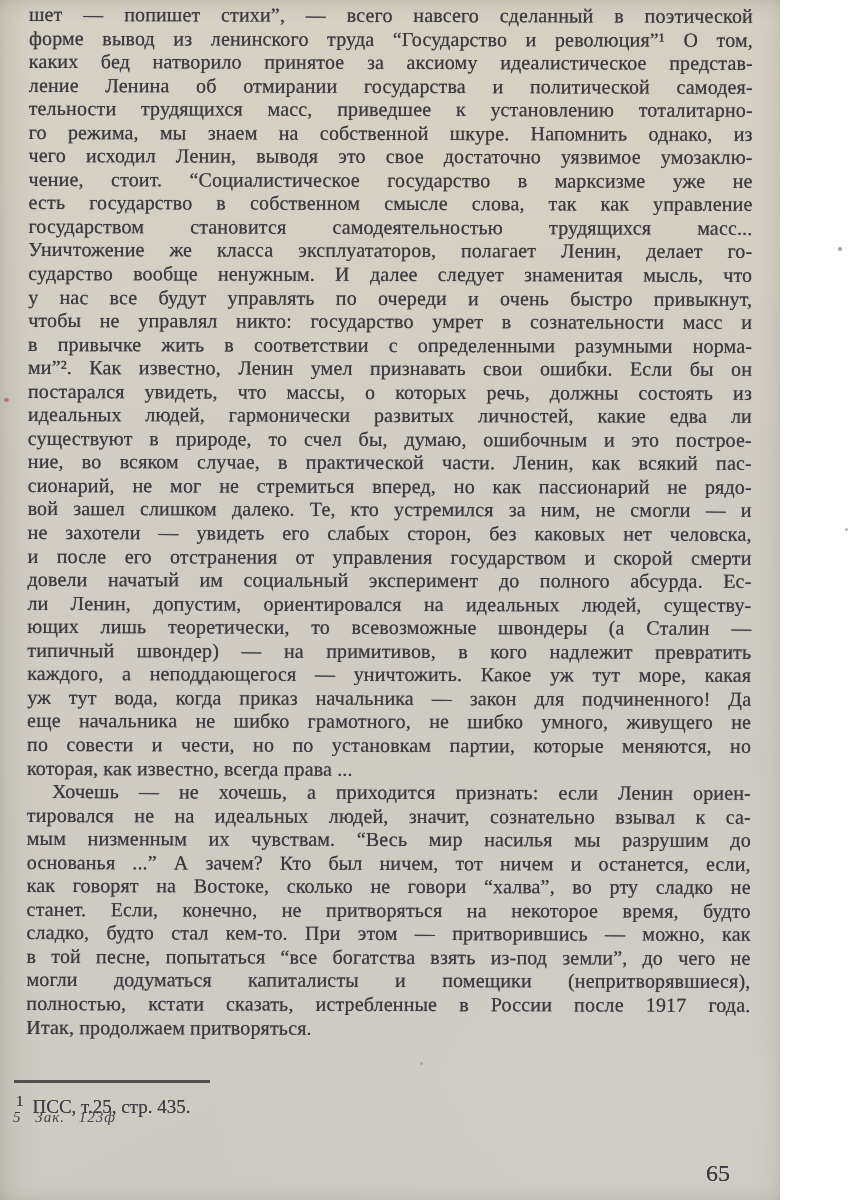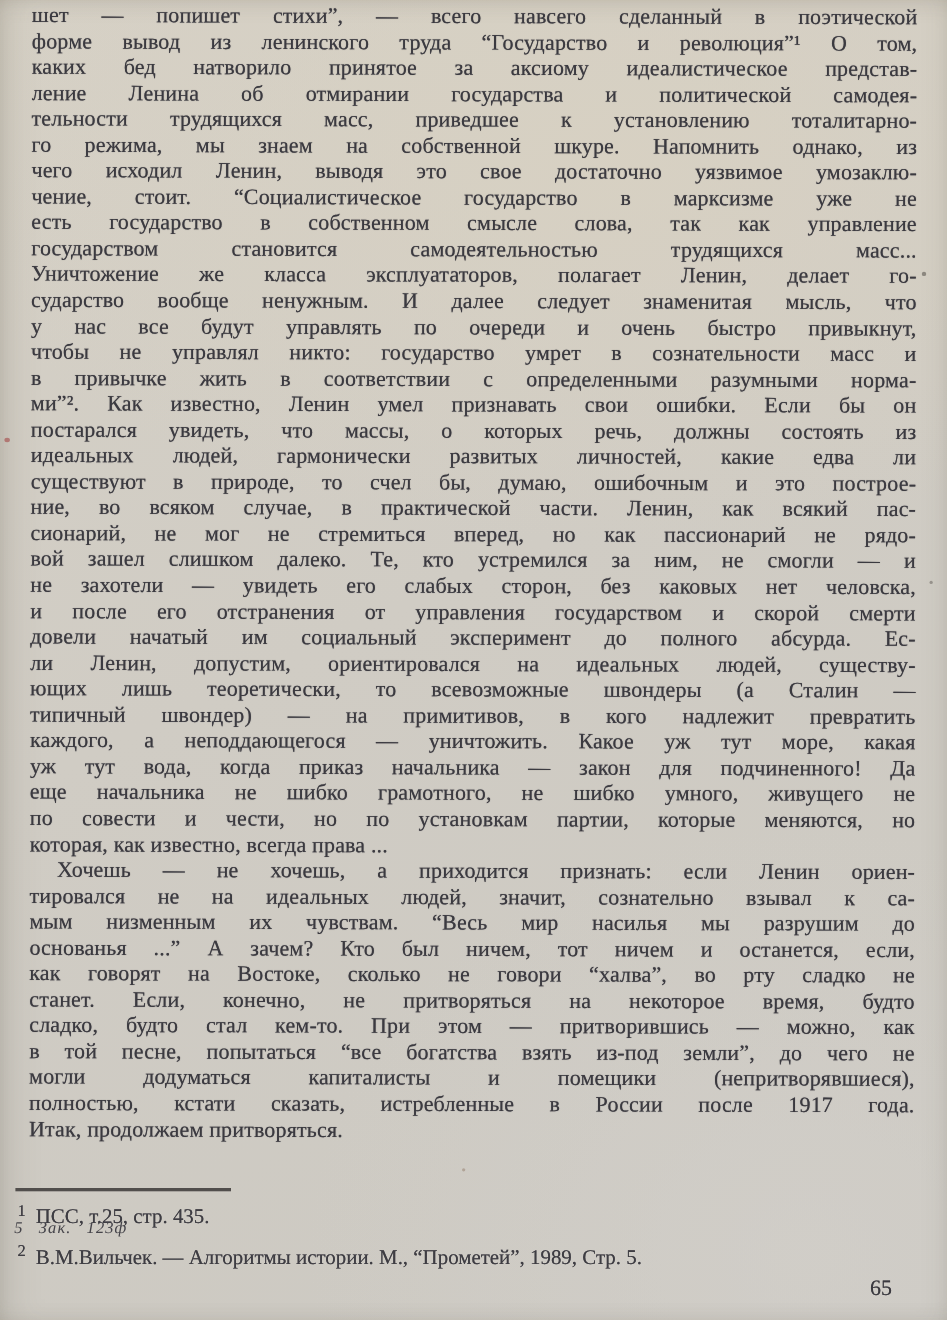--- a/index.html
+++ b/index.html
@@ -3,21 +3,21 @@
 <meta charset="utf-8">
 <style>
   html, body {
     margin: 0; padding: 0;
     width: 861px; height: 1200px;
     overflow: hidden;
     font-family: "Liberation Serif", "DejaVu Serif", serif;
   }
   .page {
     position: relative;
-    width: 861px; height: 1200px;
+    width: 780px; height: 1200px;
     background:
       radial-gradient(ellipse 900px 500px at 65% 12%, rgba(216,209,194,0.85), rgba(216,209,194,0) 70%),
       radial-gradient(ellipse 700px 600px at 85% 95%, rgba(210,207,202,0.7), rgba(210,207,202,0) 65%),
       linear-gradient(155deg, #d6d1c6 0%, #d0ccc4 45%, #ccc9c2 100%);
     box-shadow:
       inset 22px 0 38px -26px rgba(95,88,74,0.35),
       inset -16px 0 30px -24px rgba(95,88,74,0.28),
       inset 0 14px 26px -20px rgba(95,88,74,0.25),
       inset 0 -12px 24px -20px rgba(95,88,74,0.18);
     color: #3b3a40;
@@ -70,21 +70,21 @@
     left: 13px; top: 1109px;
     font-size: 15px;
     font-style: italic;
     letter-spacing: 1px;
     word-spacing: 9px;
     color: #45444a;
   }
   .page-number {
     position: absolute;
     right: 50px; top: 1160px;
-    font-size: 20px;
+    font-size: 24px;
     color: #3b3a40;
     text-shadow: 0 0 0.6px rgba(45,44,52,0.7);
   }
   
   .speck { position: absolute; border-radius: 50%; }
   .speck.red    { left: 4px;  top: 398px;  width: 5px; height: 4px; background: rgba(160,60,60,0.55); }
   .speck.dark-a { left: 838px; top: 247px; width: 4px; height: 4px; background: rgba(70,66,60,0.5); }
   .speck.dark-b { left: 845px; top: 528px; width: 3px; height: 3px; background: rgba(70,66,60,0.4); }
   .speck.dark-c { left: 420px; top: 1062px; width: 3px; height: 3px; background: rgba(120,90,70,0.35); }
 </style>
@@ -136,21 +136,20 @@
       <div class="line">сладко, будто стал кем-то. При этом — притворившись — можно, как</div>
       <div class="line">в той песне, попытаться “все богатства взять из-под земли”, до чего не</div>
       <div class="line">могли додуматься капиталисты и помещики (непритворявшиеся),</div>
       <div class="line">полностью, кстати сказать, истребленные в России после 1917 года.</div>
       <div class="line last">Итак, продолжаем притворяться.</div>
     </div>
 
   <div class="footnotes">
     <div class="fn-rule"></div>
     <div class="footnote"><sup>1</sup><span>ПСС, т.25, стр. 435.</span></div>
-    <div class="footnote"><sup>2</sup><span>В.М.Вильчек. — Алгоритмы истории. М., “Прометей”, 1989, Стр. 5.</span></div>
   </div>
 
   <div class="printer-mark">5 Зак. 123ф</div>
   <div class="page-number">65</div>
 
   <div class="speck red"></div>
   <div class="speck dark-a"></div>
   <div class="speck dark-b"></div>
   <div class="speck dark-c"></div>
 

